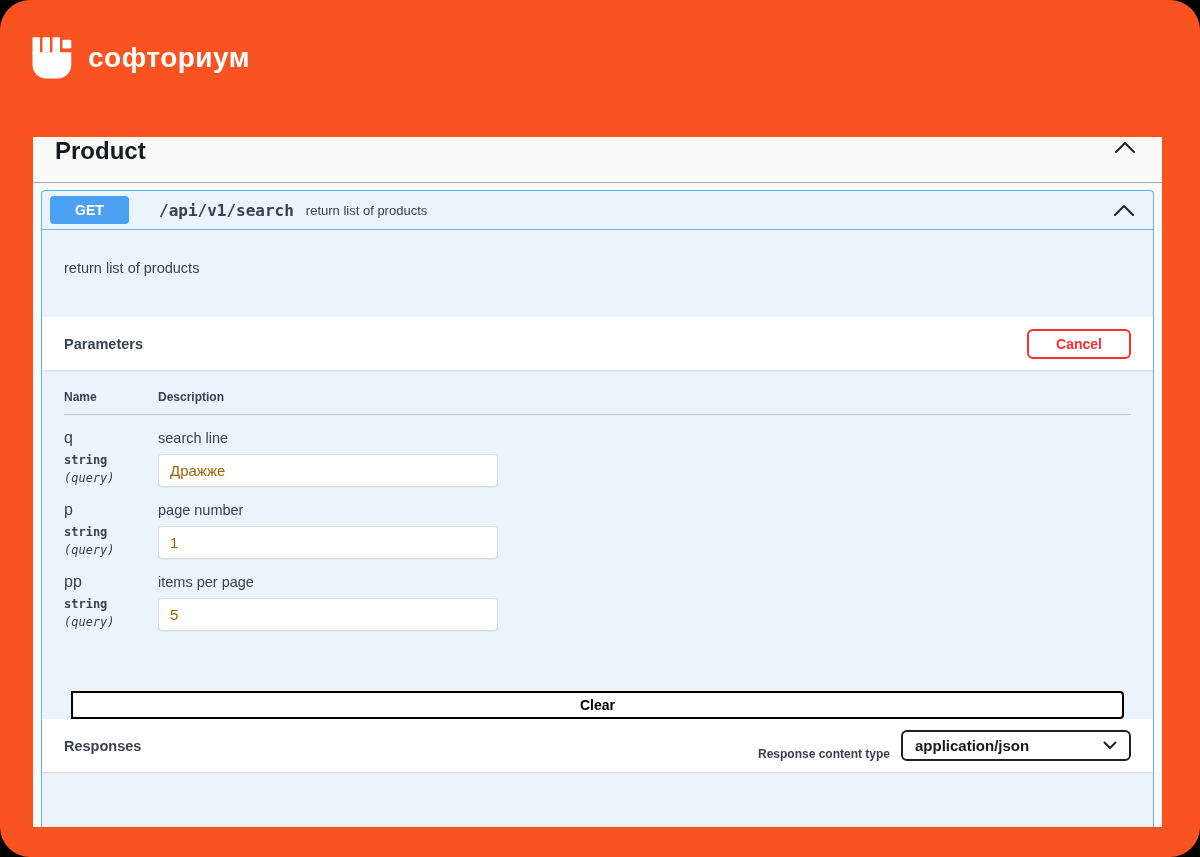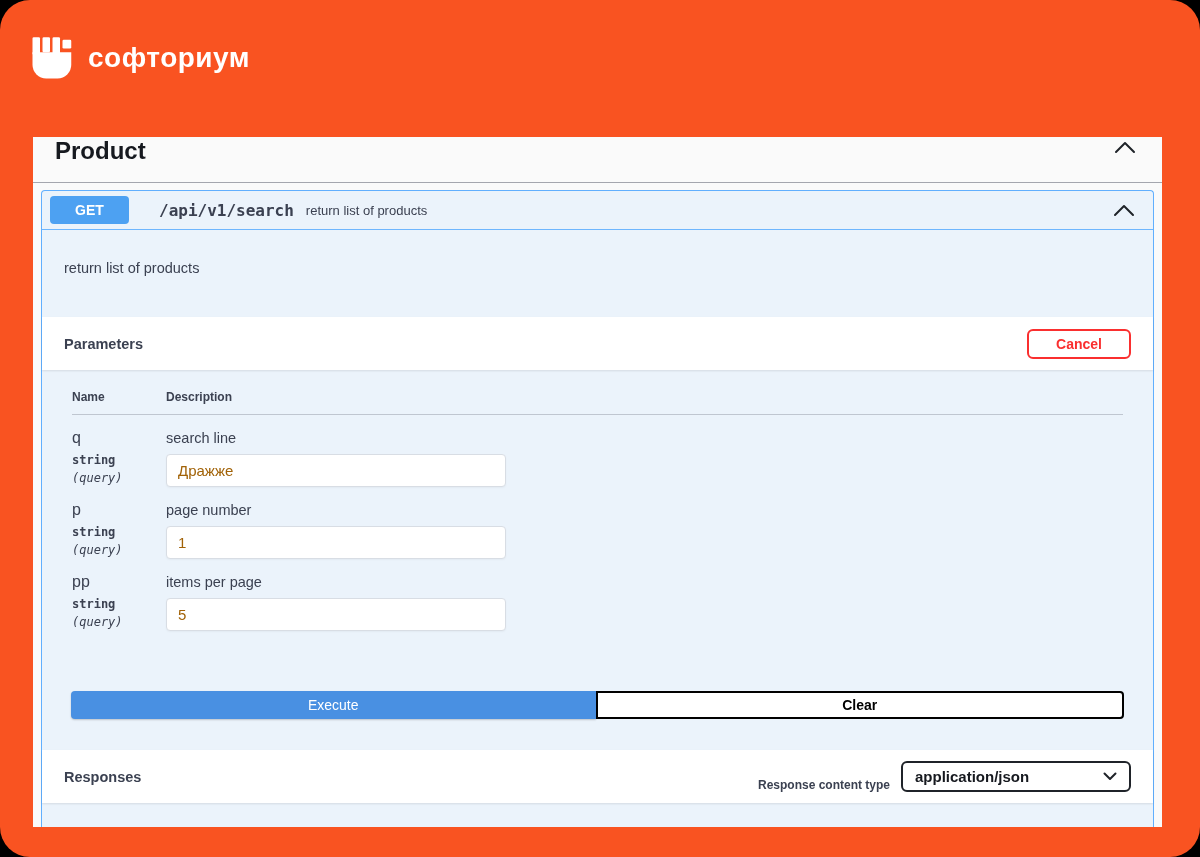--- a/index.html
+++ b/index.html
@@ -95,21 +95,21 @@
     background: transparent;
     border: 2px solid #fa2f2f;
     color: #fa2f2f;
     font-size: 14px; font-weight: bold;
     padding: 5px 27px;
     border-radius: 6px;
     cursor: pointer;
     font-family: "Liberation Sans", sans-serif;
   }
 
-  .table-wrap { padding: 0 30px; }
+  .table-wrap { padding: 0 22px; }
   .thead {
     display: grid; grid-template-columns: 94px 1fr;
     padding: 20px 0 10px 0;
     border-bottom: 1px solid rgba(59,65,81,.25);
     font-size: 12px; font-weight: bold; color: #3b4151;
   }
   .prow { display: grid; grid-template-columns: 94px 1fr; padding-top: 13px; }
   .pname { font-size: 16px; color: #3b4151; line-height: 20px; }
   .ptype {
     font-family: "DejaVu Sans Mono", monospace;
@@ -147,21 +147,21 @@
   .clear-btn {
     flex: 1; height: 28px;
     background: #fff;
     border: 2px solid #000;
     border-radius: 0 4px 4px 0;
     color: #000; font-size: 14px; font-weight: 600;
     cursor: pointer;
     font-family: "Liberation Sans", sans-serif;
   }
 
-  .responses-header { margin-top: 31px; }
+  .responses-header { }
   .rct { display: flex; align-items: flex-end; gap: 11px; }
   .rct-label { font-size: 12px; font-weight: bold; color: #3b4151; }
   .rct-select {
     width: 230px; height: 31px;
     border: 2px solid #1f2329;
     border-radius: 6px;
     background: #fff;
     display: flex; align-items: center; justify-content: space-between;
     padding: 0 12px 0 12px;
     font-size: 15px; font-weight: bold; color: #16191f;
@@ -262,21 +262,20 @@
             <div class="pin">(query)</div>
           </div>
           <div>
             <div class="pdesc">items per page</div>
             <input class="pinput" type="text" value="5" style="">
           </div>
         </div>
       </div>
 
       <div class="execute-row">
-        <button class="execute-btn">Execute</button>
         <button class="clear-btn">Clear</button>
       </div>
 
       <div class="sec-header responses-header">
         <span class="sec-title">Responses</span>
         <div class="rct">
           <span class="rct-label">Response content type</span>
           <div class="rct-select">
             <span>application/json</span>
             <span style="display:flex">

